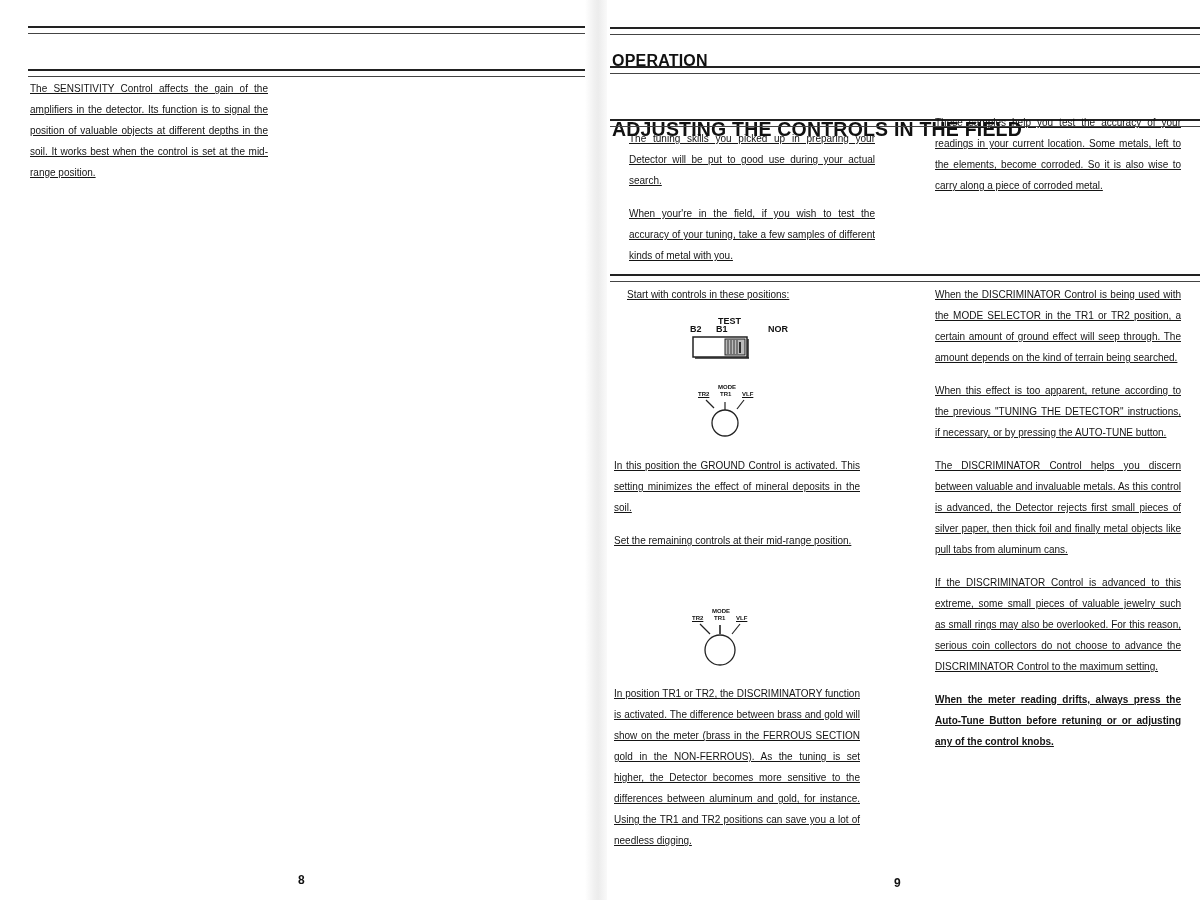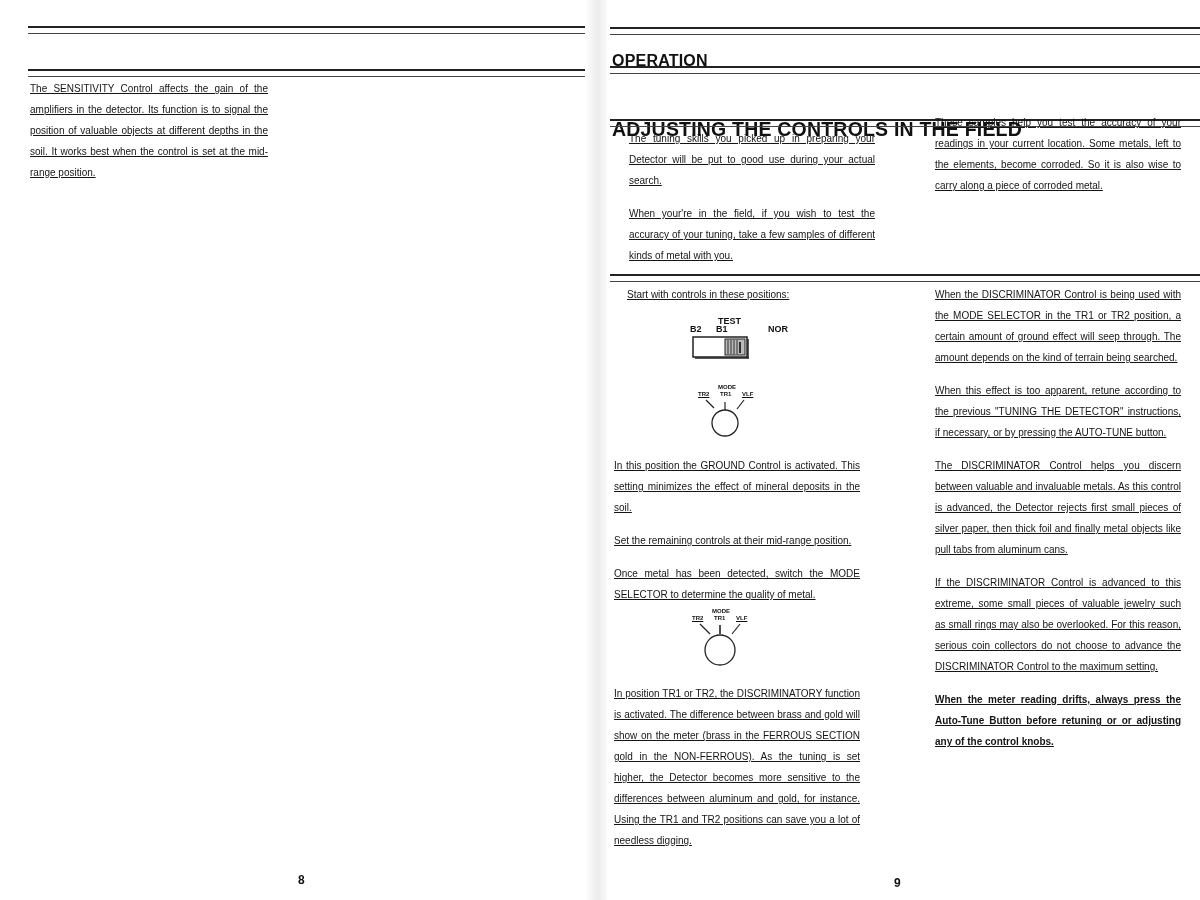--- a/index.html
+++ b/index.html
@@ -94,21 +94,20 @@
       <line x1="10" y1="2" x2="18" y2="10" stroke="#222" stroke-width="1.2"></line>
       <line x1="29" y1="4" x2="29" y2="12" stroke="#222" stroke-width="1.2"></line>
       <line x1="48" y1="2" x2="41" y2="11" stroke="#222" stroke-width="1.2"></line>
       <circle cx="29" cy="25" r="13" fill="#fff" stroke="#222" stroke-width="1.3"></circle>
     </svg>
   </div>
 
   <div class="col" style="left:24px; top:455px; width:246px;">
     <p>In this position the GROUND Control is activated. This setting minimizes the effect of mineral deposits in the soil.</p>
     <p>Set the remaining controls at their mid-range position.</p>
-    <p>Once metal has been detected, switch the MODE SELECTOR to determine the quality of metal.</p>
   </div>
 
   <div style="position:absolute; left:100px; top:608px; width:60px; height:60px;">
     <span class="tiny" style="left:22px; top:0;">MODE</span>
     <span class="tiny" style="left:2px; top:7px; text-decoration:underline;">TR2</span>
     <span class="tiny" style="left:24px; top:7px;">TR1</span>
     <span class="tiny" style="left:46px; top:7px; text-decoration:underline;">VLF</span>
     <svg style="position:absolute; left:0; top:14px;" width="60" height="46">
       <line x1="10" y1="2" x2="20" y2="12" stroke="#222" stroke-width="1.2"></line>
       <line x1="30" y1="3" x2="30" y2="12" stroke="#222" stroke-width="1.6"></line>

